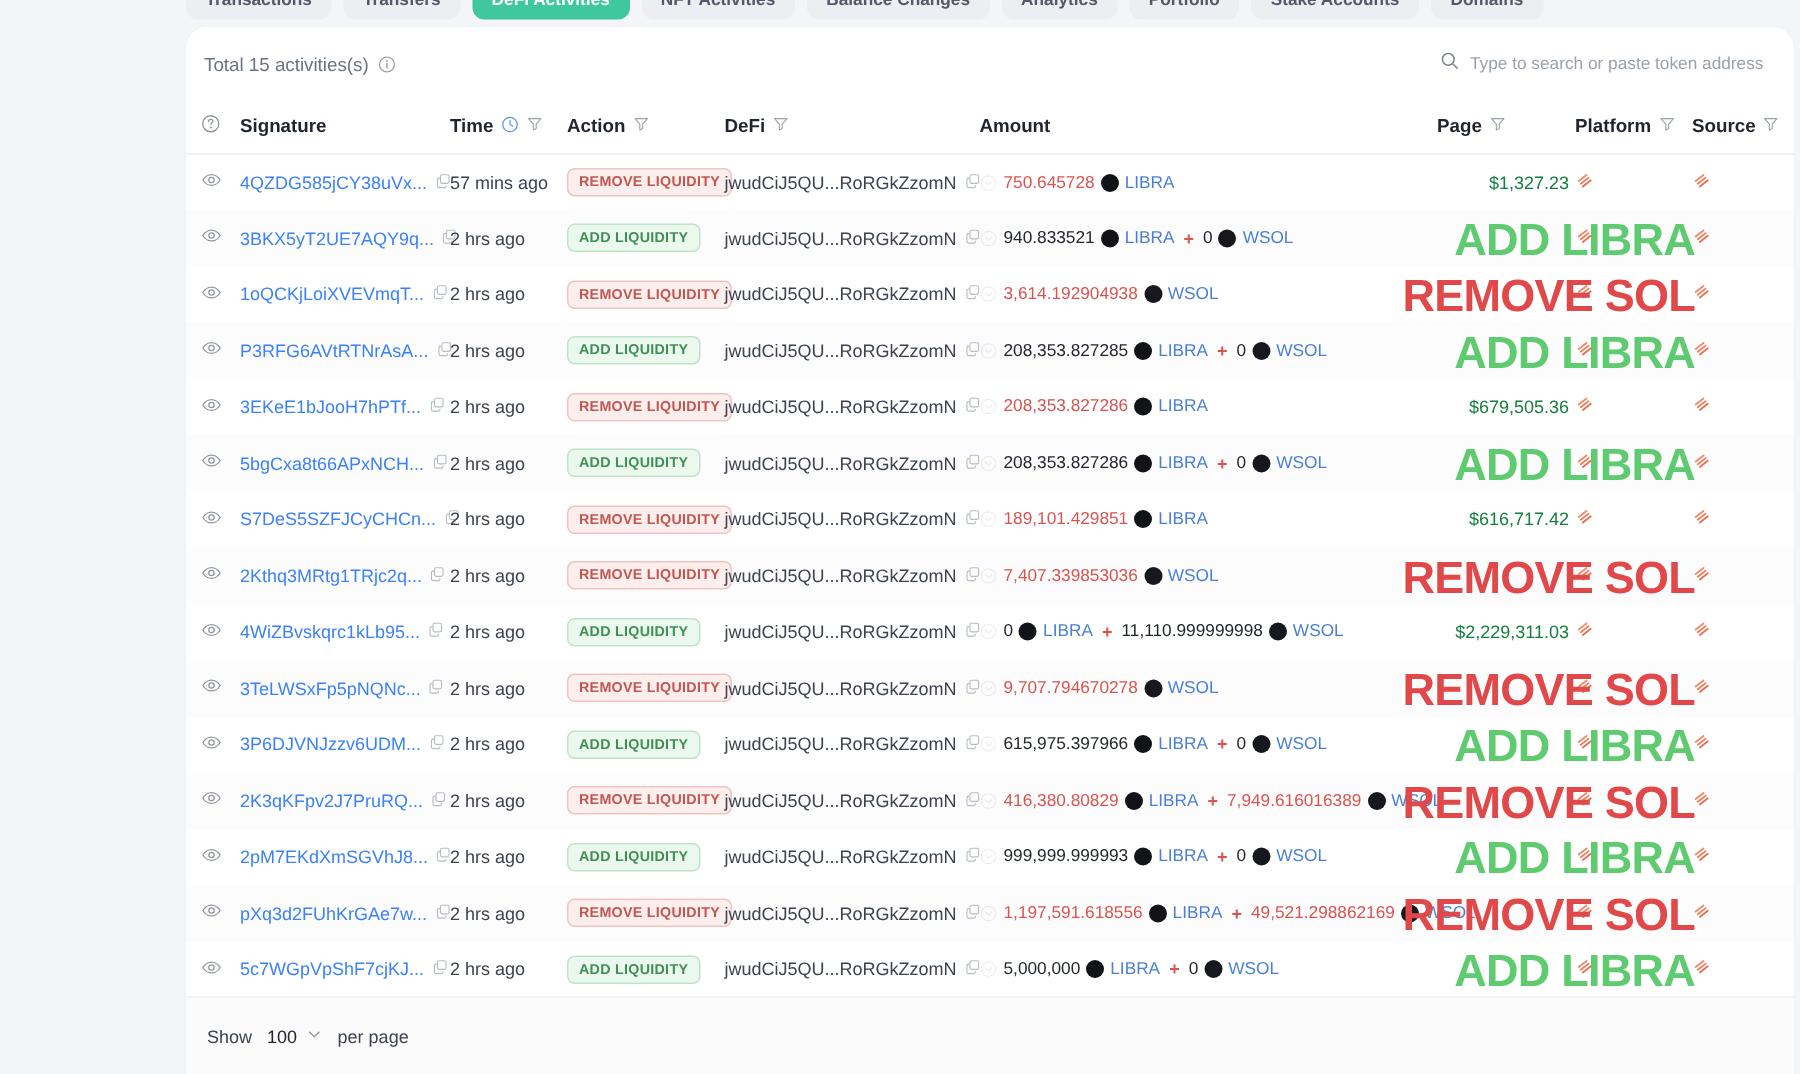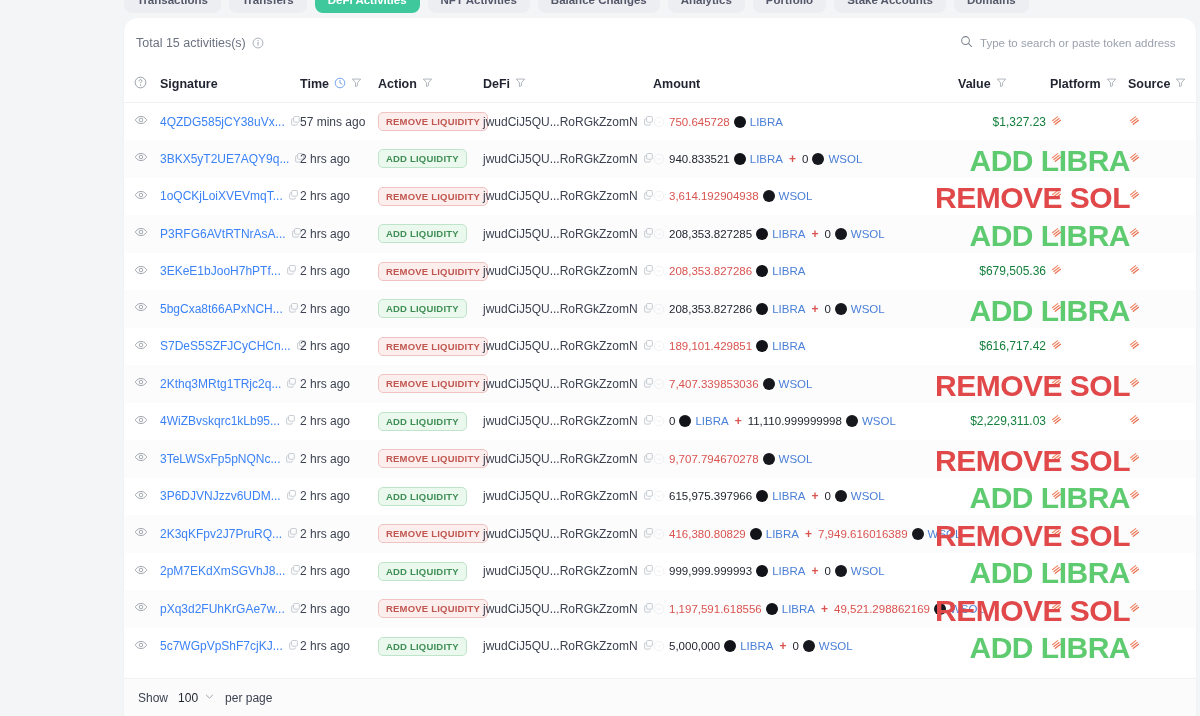--- a/index.html
+++ b/index.html
@@ -133,21 +133,21 @@
     font-size: 30px; font-weight: bold; letter-spacing: -.5px;
     white-space: nowrap; pointer-events: none;
     text-align: right;
   }
   .overlay.green { color: #5fcb70; }
   .overlay.red   { color: #e0484a; }
 
   
   .foot {
     position: absolute; left: 0; right: 0; bottom: 0;
-    height: 38px; background: #fbfbfc;
+    height: 52px; background: #fbfbfc;
     border-top: 1px solid #f1f2f4;
     display: flex; align-items: center; justify-content: space-between;
     padding: 0 12px 0 14px;
   }
   .perpage { display: flex; align-items: center; gap: 8px; font-size: 12px; color: #3c4250; }
   .sel {
     display: inline-flex; align-items: center; gap: 6px;
     font-size: 12px; color: #22262f; padding: 2px 2px;
   }
   .pager { display: flex; align-items: center; gap: 4px; }
@@ -256,21 +256,21 @@
                   </svg></span>
             </div>
           </th>
           <th>
               <div class="hd">
                 <span>Amount</span>
               </div>
             </th>
           <th>
             <div class="hd">
-              <span>Value</span>
+              <span>Page</span>
               <span><svg width="11" height="11" viewBox="0 0 16 16">
                     <path d="M2 3h12l-4.6 5.3v4.3L6.6 14V8.3z" fill="none" stroke="#9aa1ad" stroke-width="1.1" stroke-linejoin="round"></path>
                   </svg></span>
             </div>
           </th>
           <th>
             <div class="hd">
               <span>Platform</span>
               <span><svg width="11" height="11" viewBox="0 0 16 16">
                     <path d="M2 3h12l-4.6 5.3v4.3L6.6 14V8.3z" fill="none" stroke="#9aa1ad" stroke-width="1.1" stroke-linejoin="round"></path>

